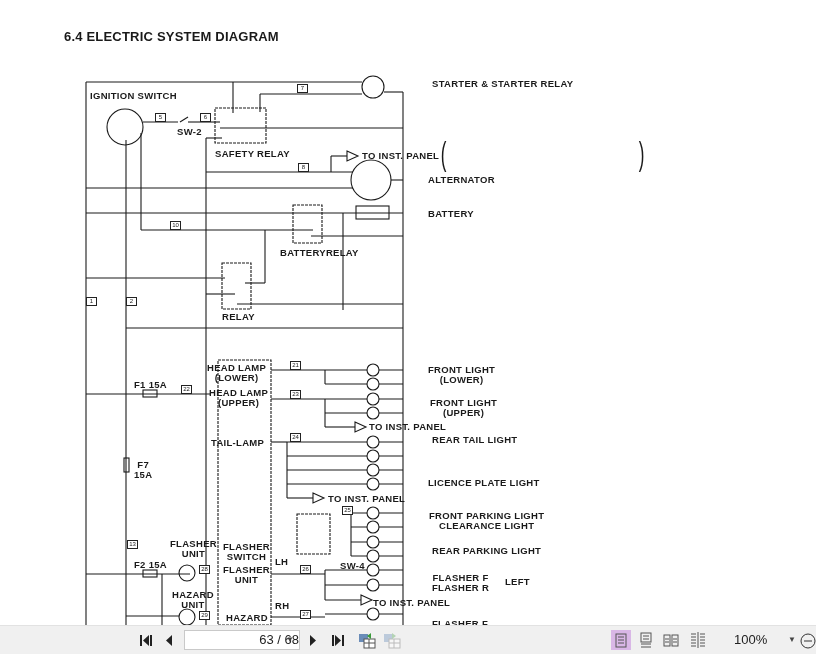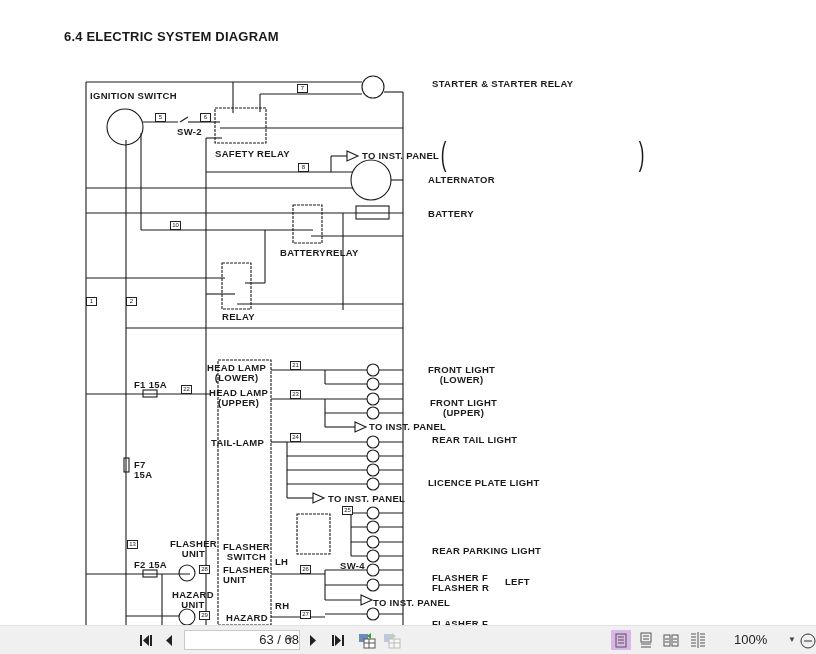--- a/index.html
+++ b/index.html
@@ -1,21 +1,21 @@
 <!DOCTYPE html>
 <html><head>
 <meta charset="utf-8">
 <style>
   * { margin:0; padding:0; box-sizing:border-box; }
   html, body { width:816px; height:654px; overflow:hidden; background:#ffffff; }
   body { position:relative; font-family:"Liberation Sans", sans-serif; color:#1a1a1a; }
   #page { position:absolute; left:0; top:0; width:816px; height:625px; background:#fff; overflow:hidden; }
   #diagram { position:absolute; left:0; top:0; }
   .title { position:absolute; left:64px; top:29px; font-size:13px; font-weight:bold; letter-spacing:0.2px; }
-  .lbl { position:absolute; font-size:9.5px; font-weight:bold; white-space:nowrap; line-height:10px; letter-spacing:0.3px; }
+  .lbl { position:absolute; font-size:9.5px; font-weight:bold; white-space:nowrap; line-height:10px; letter-spacing:0.3px;text-align:center; }
   .lbl.c { text-align:center; }
   .note { position:absolute; left:456px; top:139px; font-size:9.5px; font-weight:bold; line-height:10px; letter-spacing:0.3px; }
   .paren { position:absolute; font-size:34px; font-weight:normal; line-height:30px; transform:scaleX(0.5); }
   .tag { position:absolute; font-size:6px; border:1px solid #222; background:#fff; width:11px; height:9px; text-align:center; line-height:7px; }
   
   #toolbar { position:absolute; left:0; top:625px; width:816px; height:29px; background:#f0f0f0; border-top:1px solid #e2e2e2; }
   .tbtn { position:absolute; top:6px; height:17px; display:flex; align-items:center; justify-content:center; cursor:pointer; }
   .page-box { position:absolute; left:184px; top:4px; width:116px; height:20px; background:#fff; border:1px solid #c9c9c9; font-size:13px; color:#222; padding-left:6px; line-height:18px;text-align:right; }
   .page-box .dd { position:absolute; right:5px; top:0; font-size:8px; color:#444; }
   .view-btn { position:absolute; top:4px; width:20px; height:20px; display:flex; align-items:center; justify-content:center; }
@@ -199,20 +199,24 @@
       <div>(LOWER)</div>
     </div>
   <div class="lbl c" style="left:430px;top:398px">
       <div>FRONT LIGHT</div>
       <div>(UPPER)</div>
     </div>
   <div class="lbl" style="left:369px;top:422px">TO INST. PANEL</div>
   <div class="lbl" style="left:432px;top:435px">REAR TAIL LIGHT</div>
   <div class="lbl" style="left:428px;top:478px">LICENCE PLATE LIGHT</div>
   <div class="lbl" style="left:328px;top:494px">TO INST. PANEL</div>
+  <div class="lbl c" style="left:429px;top:511px">
+      <div>FRONT PARKING LIGHT</div>
+      <div>CLEARANCE LIGHT</div>
+    </div>
   <div class="lbl" style="left:432px;top:546px">REAR PARKING LIGHT</div>
   <div class="lbl" style="left:432px;top:573px">
       <div>FLASHER F</div>
       <div>FLASHER R</div>
     </div>
   <div class="lbl" style="left:505px;top:577px">LEFT</div>
   <div class="lbl" style="left:373px;top:598px">TO INST. PANEL</div>
   <div class="lbl" style="left:432px;top:619px">FLASHER F</div>
 
   <div class="tag" style="left:86px;top:297px">1</div>

